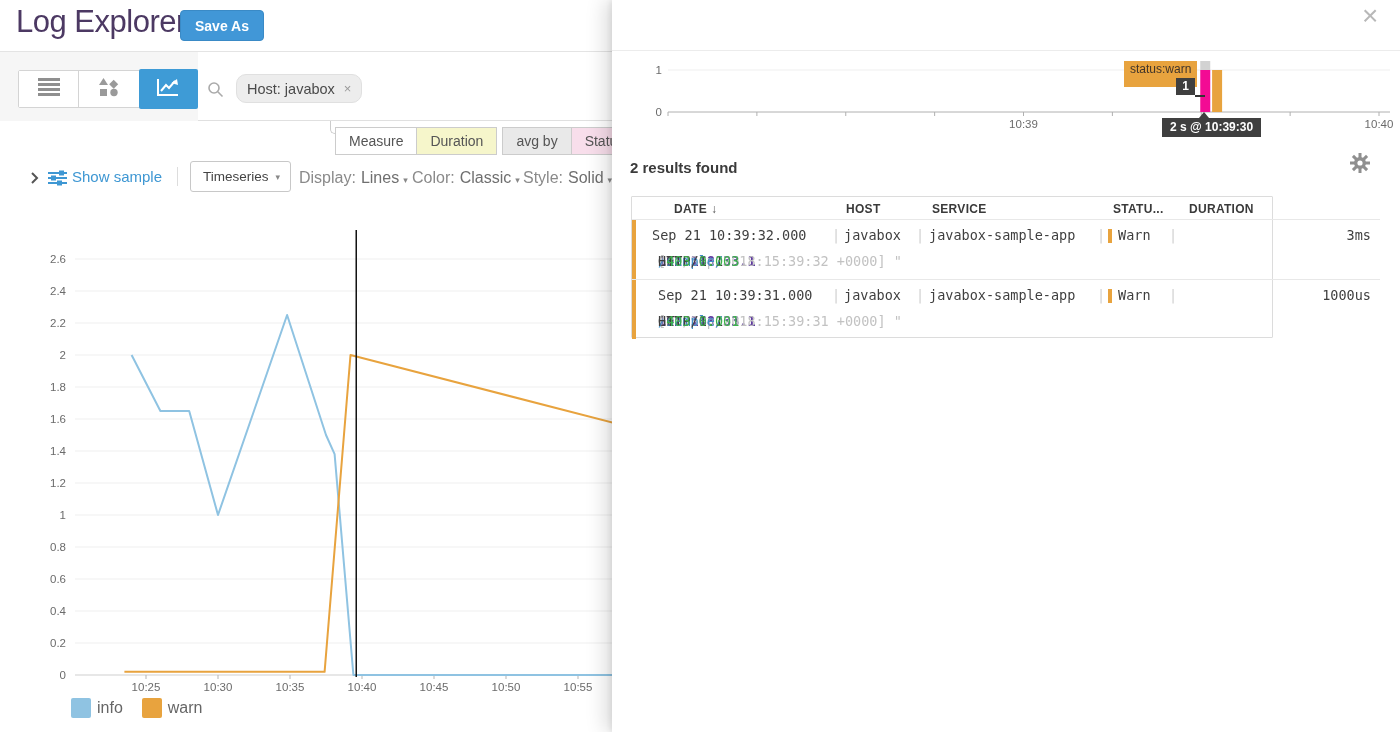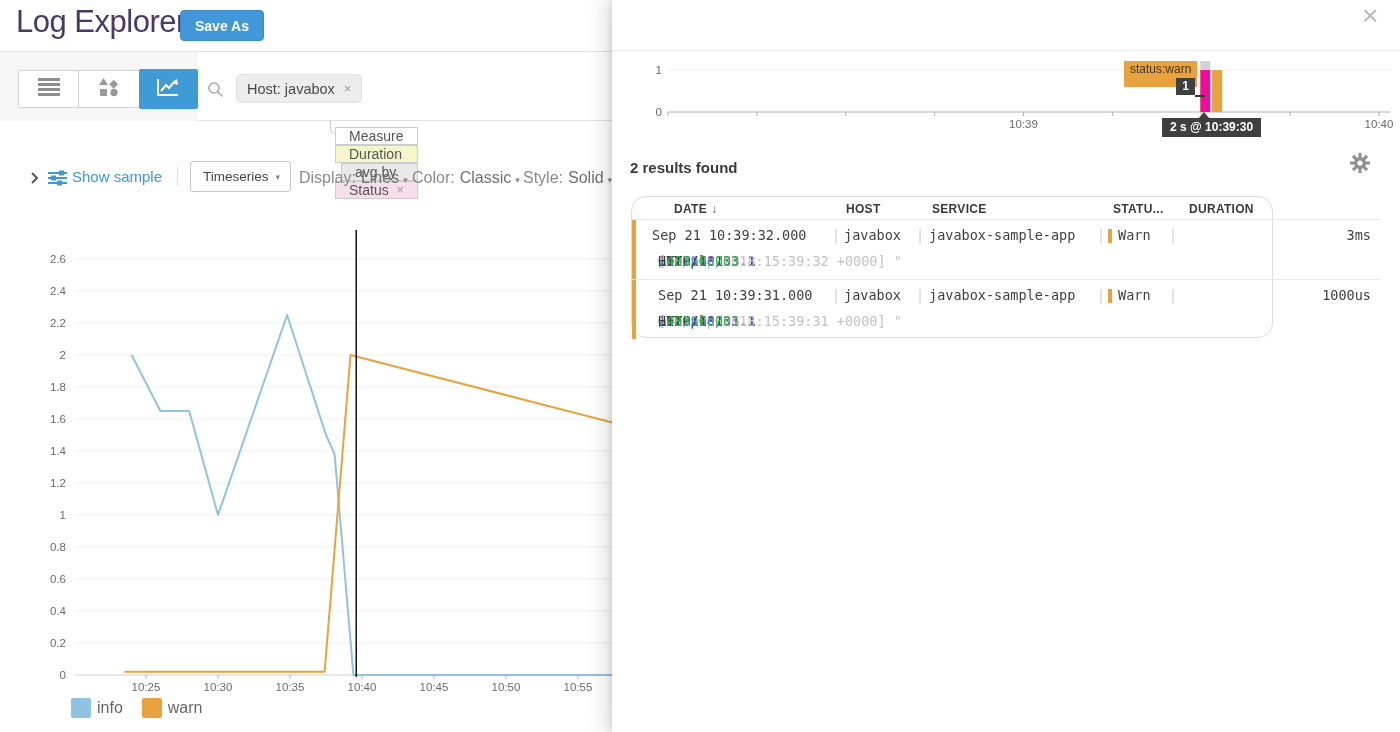--- a/index.html
+++ b/index.html
@@ -14,25 +14,25 @@
   .header-divider { position:absolute; left:0; top:51px; width:100%; height:1px; background:#e4e4e4; }
   .toolbar-band { position:absolute; left:0; top:52px; width:100%; height:69px; background:#f6f6f6; }
   
   .view-switcher { position:absolute; left:18px; top:70px; width:180px; height:38px; background:#fff; border:1px solid #d4d4d4; border-radius:2px; display:flex; }
   .view-btn { flex:1; display:flex; align-items:center; justify-content:center; border-right:1px solid #d4d4d4; cursor:pointer; background:#fff; }
   .view-btn:last-child { border-right:none; }
   .view-btn.active { background:#3e9bd6; margin:-2px -1px; border:none; border-radius:2px; z-index:2; }
   
   .search-bar { position:absolute; left:198px; top:52px; width:414px; height:69px; background:#fff; border-bottom:1px solid #e0e0e0; }
   .search-icon { position:absolute; left:207px; top:81px; }
-  .filter-tag { position:absolute; left:236px; top:74px; height:29px; display:flex; align-items:center; background:#ededed; border:1px solid #e0e0e0; border-radius:5px; padding:0 10px; font-size:14.5px; color:#4a4a4a; cursor:pointer; }
+  .filter-tag { position:absolute; left:236px; top:74px; height:29px; display:flex; align-items:center; background:#ededed; border:1px solid #e0e0e0; border-radius:10px; padding:0 10px; font-size:14.5px; color:#4a4a4a; cursor:pointer; }
   .filter-tag .x { margin-left:9px; color:#999; font-size:13px; }
   
   .connector { position:absolute; left:330px; top:121px; width:9px; height:13px; border-left:1px solid #ccc; border-bottom:1px solid #ccc; border-bottom-left-radius:5px; }
-  .chips { position:absolute; left:336px; top:127px; display:flex; height:28px; font-size:14px; color:#555;flex-direction:column; }
+  .chips { position:absolute; left:336px; top:127px; display:flex; height:28px; font-size:14px; color:#555; }
   .chip { display:flex; align-items:center; padding:0 13px; border:1px solid #ccc; background:#fff; margin-left:-1px; cursor:pointer; white-space:nowrap; }
   .chip.yellow { background:#f6f6cb; }
   .chip.gray { background:#e9e9e9; margin-left:5px; }
   .chip.pink { background:#f8deeb; }
   .chip .x { margin-left:8px; color:#b08a9c; font-size:12px; }
   .chevron-right { position:absolute; left:30px; top:171px; }
   .sliders { position:absolute; left:48px; top:170px; }
   .show-sidebar { position:absolute; left:72px; top:168px; color:#3e97d3; font-size:15px; cursor:pointer; }
   .ctrl-divider { position:absolute; left:177px; top:167px; width:1px; height:19px; background:#ddd; }
   .graph-select { position:absolute; left:190px; top:161px; width:101px; height:31px; background:#fff; border:1px solid #c8c8c8; border-radius:3px; display:flex; align-items:center; justify-content:space-between; padding:0 10px 0 12px; font-size:13.5px; color:#444; cursor:pointer; }
@@ -54,21 +54,21 @@
   #mini-chart { position:absolute; left:0; top:0; pointer-events:none; }
   #mini-chart text { font-family:"Liberation Sans", sans-serif; font-size:11.5px; fill:#6b6b6b; }
   .warn-chip { position:absolute; left:512px; top:61px; height:26px; background:#e8a33e; color:#41352a; font-size:12px; padding:1px 6px 0; white-space:nowrap; }
   .count-badge { position:absolute; left:564px; top:78px; width:19px; height:17px; background:#3f3f3f; color:#fff; font-size:12px; font-weight:700; text-align:center; line-height:17px; }
   .badge-line { position:absolute; left:583px; top:95px; width:10px; height:2px; background:#333; }
   .bar-caret { position:absolute; left:587px; top:112px; width:0; height:0; border-left:5px solid transparent; border-right:5px solid transparent; border-bottom:6px solid #3f3f3f; }
   .mini-tooltip { position:absolute; left:550px; top:118px; height:19px; background:#3f3f3f; color:#fff; font-size:12px; font-weight:700; padding:2px 8px 12px; white-space:nowrap; }
   .results-count { position:absolute; left:18px; top:159px; font-size:15px; font-weight:700; color:#3b3b3b; }
   .gear { position:absolute; left:738px; top:153px; cursor:pointer; }
   
-  .results-table { position:absolute; left:19px; top:196px; width:642px; height:142px; border:1px solid #dcdcdc; border-radius:15px; background:#fff; }
+  .results-table { position:absolute; left:19px; top:196px; width:642px; height:142px; border:1px solid #dcdcdc; border-radius:1px; background:#fff; }
   .th { position:absolute; top:5px; font-size:12px; font-weight:700; color:#3a3a3a; letter-spacing:0.3px; }
   .sort-arrow { color:#555; font-weight:400; margin-left:4px; font-size:12px; }
   .t-row { position:absolute; left:0; width:748px; height:60px; border-top:1px solid #e8e8e8; font-family:"DejaVu Sans Mono", monospace; font-size:13.5px; cursor:pointer; }
   .t-row .accent { position:absolute; left:0; top:0; bottom:0; width:4px; background:#e8a33e; }
   .t-row span { position:absolute; white-space:pre; }
   .c-dark { color:#3f3f3f; }
   .c-pipe { color:#d0d0d0; }
   .c-ip { color:#5e3a9e; font-weight:700; }
   .c-gray { color:#c2c2c2; }
   .c-url { color:#3f8cc6; }

